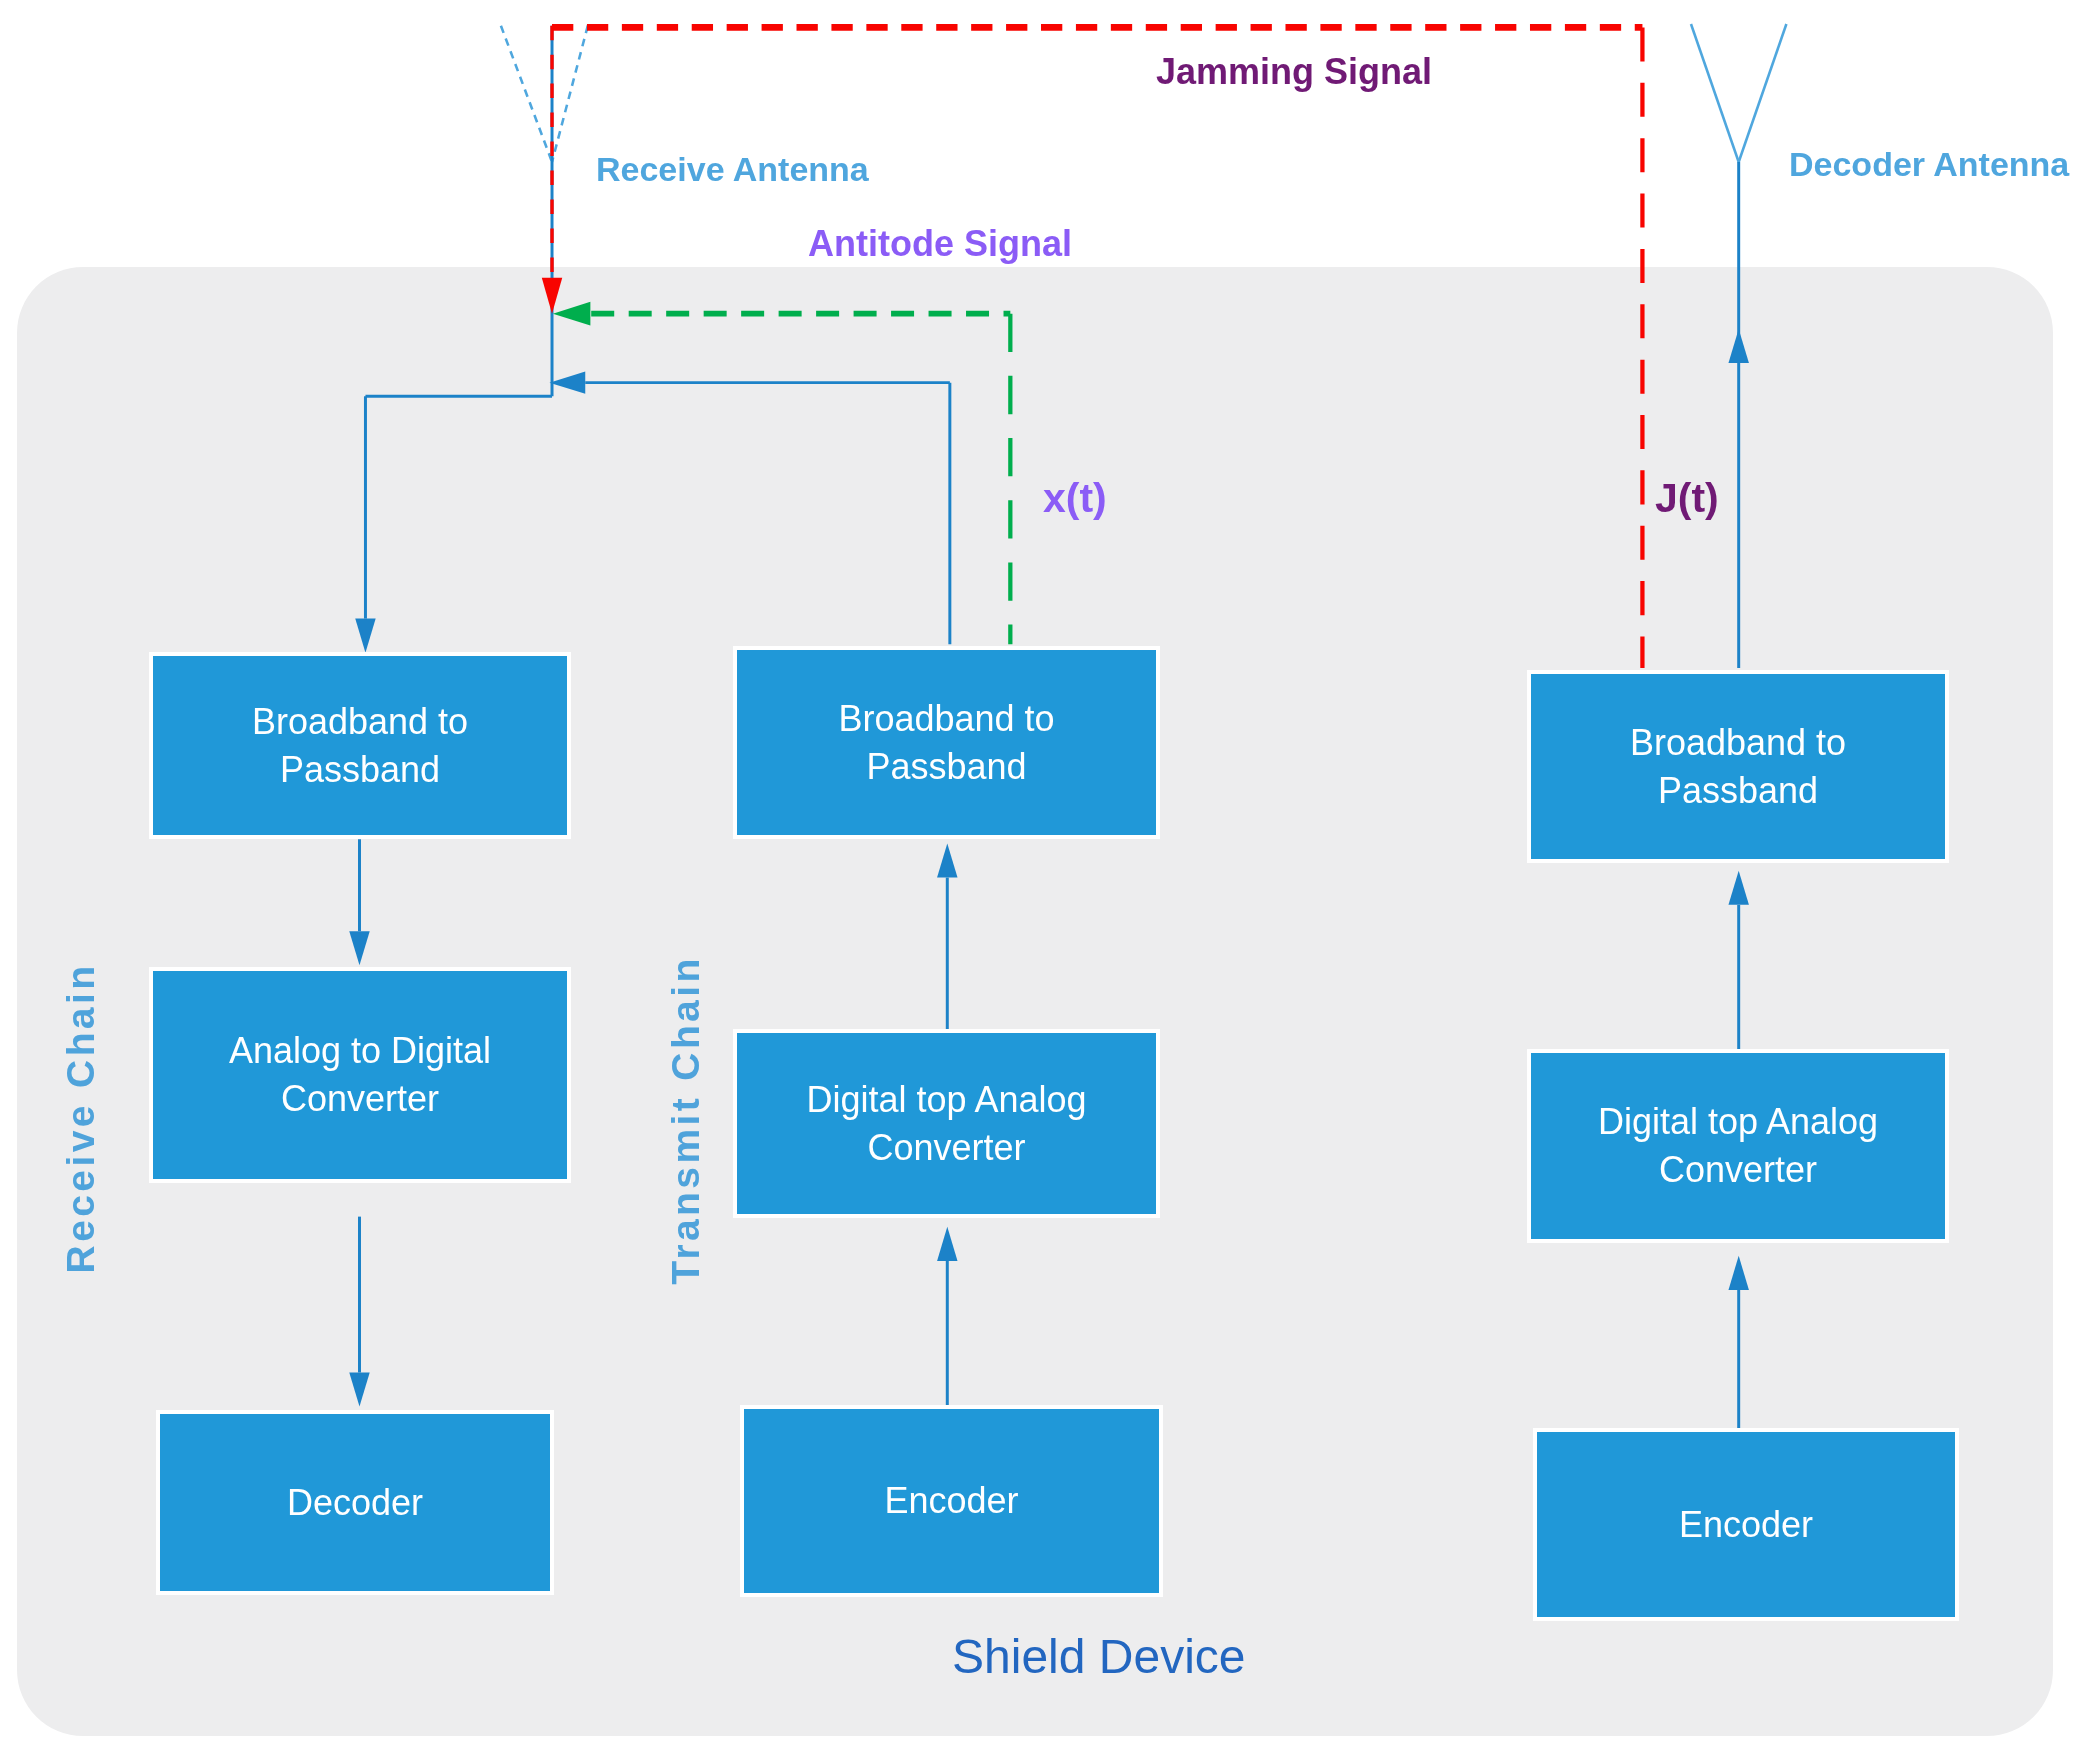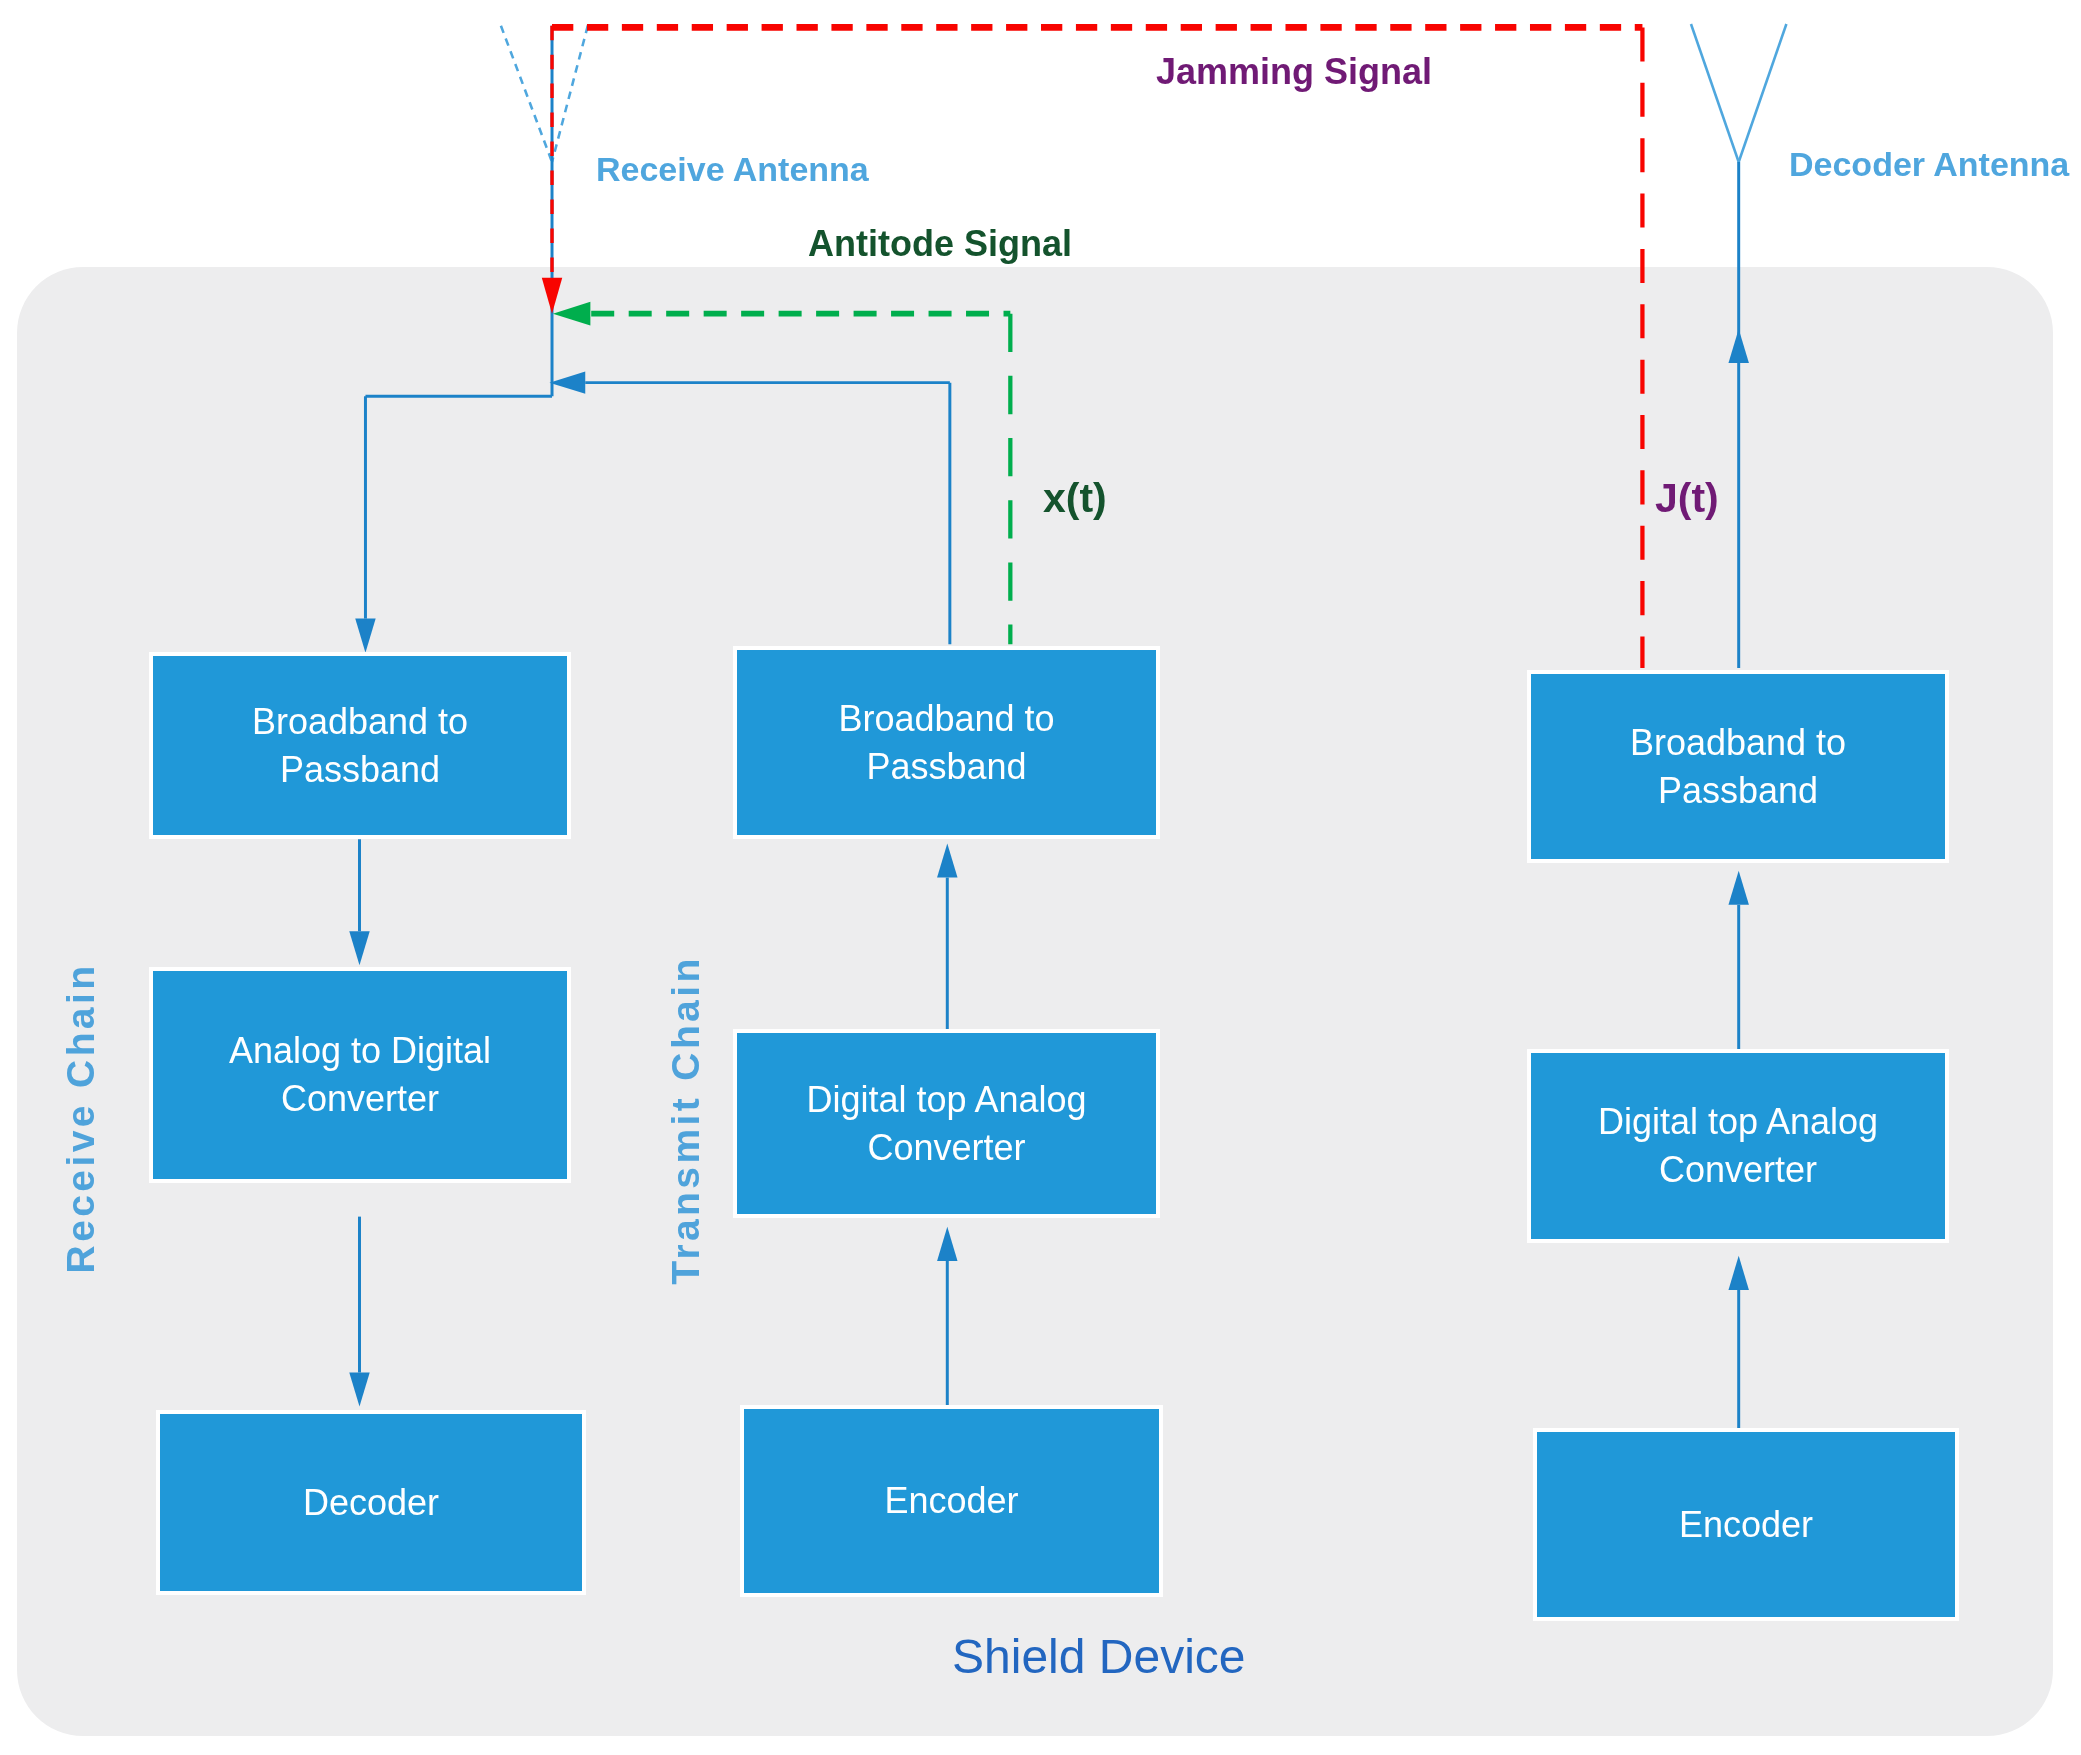--- a/index.html
+++ b/index.html
@@ -8,21 +8,21 @@
   .device-panel{position:absolute;left:17px;top:267px;width:2036px;height:1469px;
     background:#EDEDEE;border-radius:66px;}
   .overlay{position:absolute;left:0;top:0;width:2082px;height:1756px;}
   .node{position:absolute;display:flex;align-items:center;justify-content:center;
     background:#2098D8;border:4.3px solid #ffffff;box-sizing:border-box;
     color:#ffffff;font-size:36px;font-weight:400;text-align:center;line-height:1.32;
     padding:0 24px;}
   .lbl{position:absolute;white-space:nowrap;font-weight:600;}
   .lbl-lightblue{color:#4FA6DE;}
   .lbl-red{color:#701a75;}
-  .lbl-green{color:#14532d;}
+  .lbl-green{color:#8b5cf6;}
   .chain-lbl{position:absolute;white-space:nowrap;color:#4FA3DB;
     font-size:39px;font-weight:700;letter-spacing:3.4px;
     transform:translate(-50%,-50%) rotate(-90deg);}
   .shield-lbl{position:absolute;color:#2266C0;font-size:48px;font-weight:400;white-space:nowrap;margin-left:47px;}
   .sig-lbl{font-size:36px;}
   .ant-lbl{font-size:34px;}
   .fn-lbl{font-size:41px;}
 </style>
 </head>
 <body>
@@ -82,21 +82,21 @@
     </g>
     <polygon fill="#00AE4D" points="649,368 693,354 693,382"></polygon>
   </svg>
 
   <div class="node" style="left:149px;top:652px;width:422px;height:187px;">
     <span>Broadband to Passband</span>
   </div>
   <div class="node" style="left:149px;top:967px;width:422px;height:216px;">
     <span>Analog to Digital Converter</span>
   </div>
-  <div class="node" style="left:156px;top:1410px;width:430px;height:185px;">
+  <div class="node" style="left:156px;top:1410px;width:398px;height:185px;">
     <span>Decoder</span>
   </div>
 
   <div class="node" style="left:733px;top:646px;width:427px;height:193px;">
     <span>Broadband to Passband</span>
   </div>
   <div class="node" style="left:733px;top:1029px;width:427px;height:189px;">
     <span>Digital top Analog Converter</span>
   </div>
   <div class="node" style="left:740px;top:1405px;width:423px;height:192px;">

